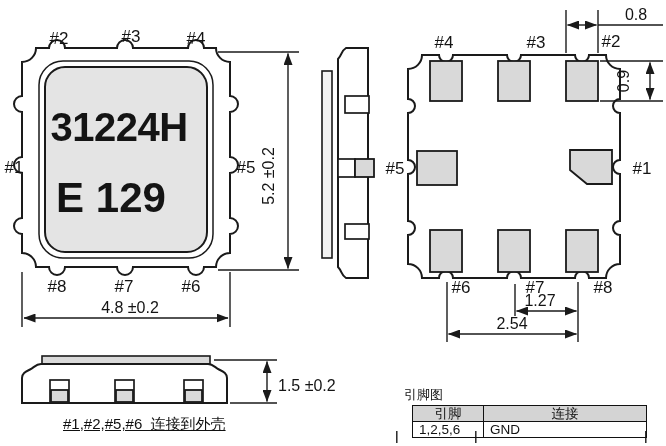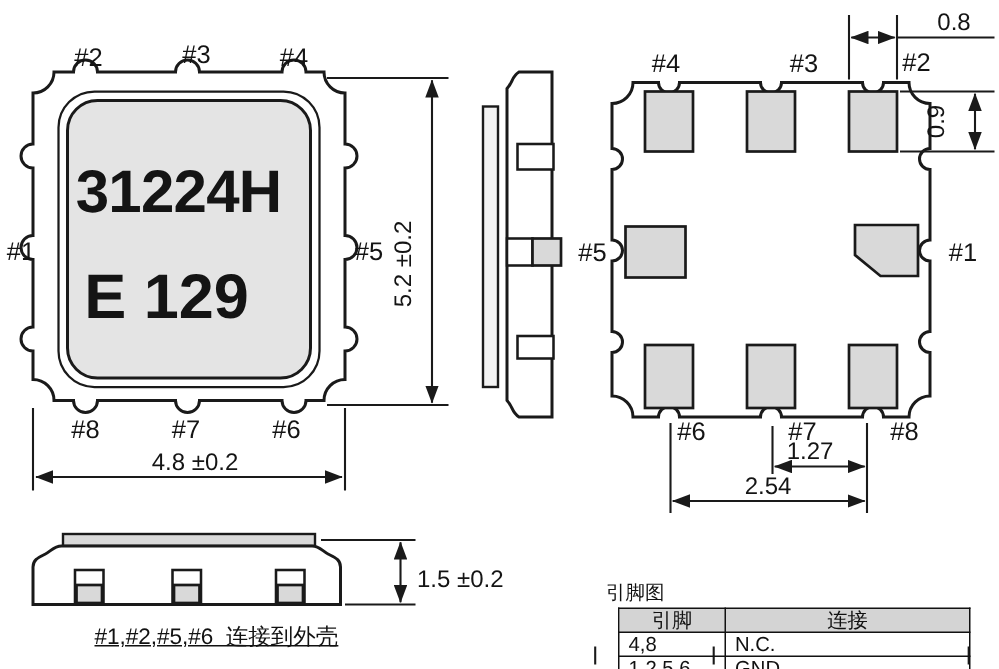--- a/index.html
+++ b/index.html
@@ -178,24 +178,20 @@
     <colgroup>
           <col class="col-pin">
           <col class="col-conn">
         </colgroup>
     <tbody>
           <tr>
       <th>引脚</th>
       <th>连接</th>
     </tr>
     <tr>
-      <td>4,8</td>
-      <td>N.C.</td>
-    </tr>
-    <tr>
       <td>1,2,5,6</td>
       <td>GND</td>
     </tr>
   </tbody>
       </table>
 </div>
 
 <div class="note">#1,#2,#5,#6  连接到外壳</div>
 
 </div>

